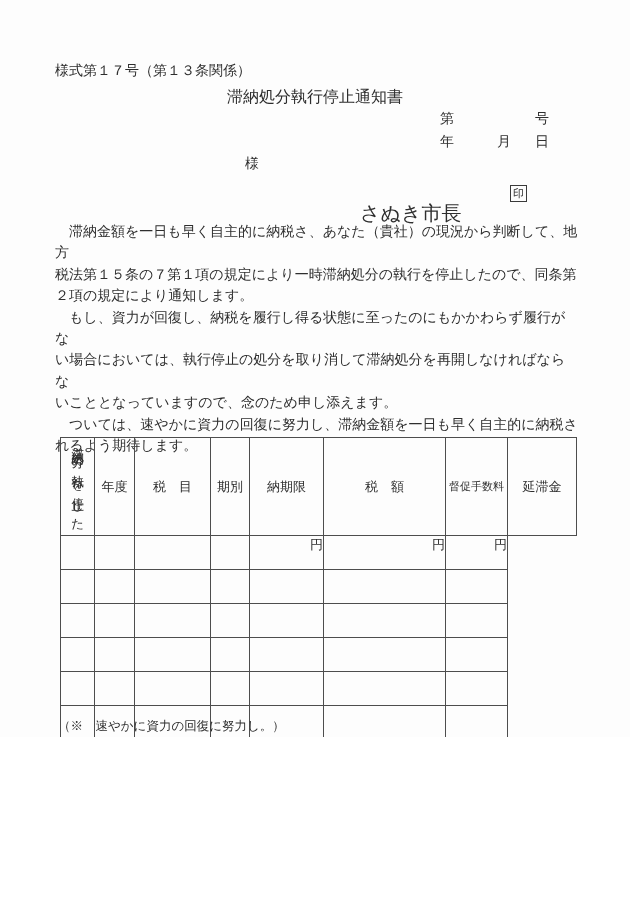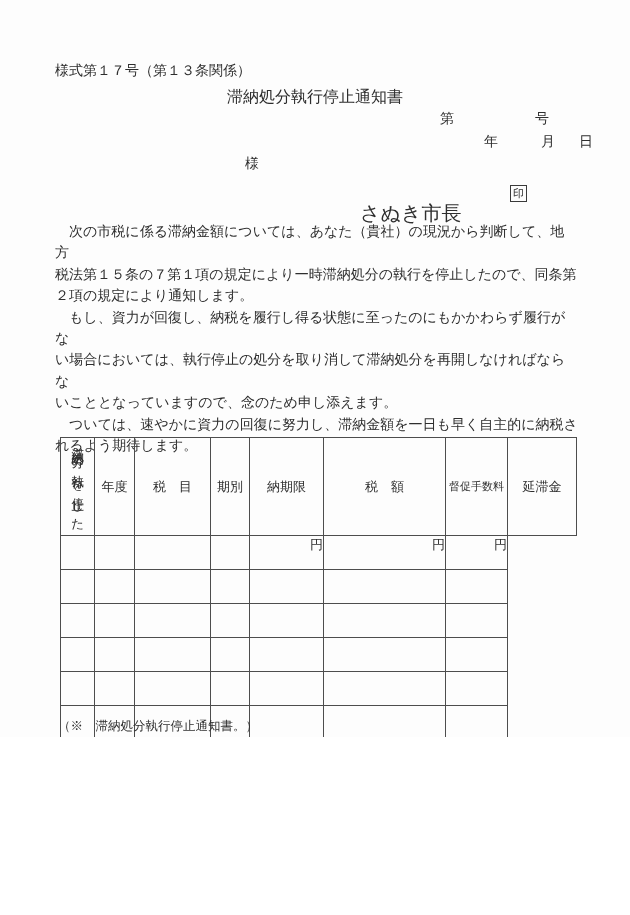--- a/index.html
+++ b/index.html
@@ -12,21 +12,21 @@
     color: #2e2e2e;
     overflow: hidden;
   }
   .abs { position: absolute; }
 
   .form-number { left: 55px; top: 62px; font-size: 14px; }
   .doc-title   { left: 0; top: 87px; width: 630px; text-align: center; font-size: 16px; }
 
   .doc-number  { left: 440px; top: 110px; font-size: 14px; }
   .doc-number .suffix { margin-left: 81px; }
-  .doc-date    { left: 440px; top: 133px; font-size: 14px; margin-left: 44px; }
+  .doc-date    { left: 440px; top: 133px; font-size: 14px; }
   .doc-date .month { margin-left: 43px; }
   .doc-date .day   { margin-left: 24px; }
 
   .addressee   { left: 245px; top: 155px; font-size: 14px; }
   .sender      { left: 360px; top: 200px; font-size: 20px; }
   .seal-box    {
     left: 510px; top: 185px;
     border: 1px solid #3a3a3a;
     font-size: 11px; line-height: 1;
     padding: 2px 2px;
@@ -94,21 +94,21 @@
     <span>年</span><span class="month">月</span><span class="day">日</span>
   </div>
 
   <div class="abs addressee">様</div>
 
   <div class="abs sender">さぬき市長</div>
 
   <div class="abs seal-box">印</div>
 
   <div class="abs body-text">
-    <p>　次の市税に係る滞納金額については、あなた（貴社）の現況から判断して、地方
+    <p>　滞納金額を一日も早く自主的に納税さ、あなた（貴社）の現況から判断して、地方
 税法第１５条の７第１項の規定により一時滞納処分の執行を停止したので、同条第
 ２項の規定により通知します。</p>
     <p>　もし、資力が回復し、納税を履行し得る状態に至ったのにもかかわらず履行がな
 い場合においては、執行停止の処分を取り消して滞納処分を再開しなければならな
 いこととなっていますので、念のため申し添えます。</p>
     <p>　ついては、速やかに資力の回復に努力し、滞納金額を一日も早く自主的に納税さ
 れるよう期待します。</p>
   </div>
 
   <table class="tax-table">
@@ -193,15 +193,15 @@
       </tr>
       <tr class="total-row">
         <td class="total-cell" colspan="4">計</td>
         <td></td>
         <td></td>
         <td></td>
       </tr>
     </tbody>
   </table>
 
-  <div class="abs footnote">（※　滞納処分執行停止通知書。）</div>
+  <div class="abs footnote">（※　速やかに資力の回復に努力し。）</div>
 
 </div>
 
 </body></html>

